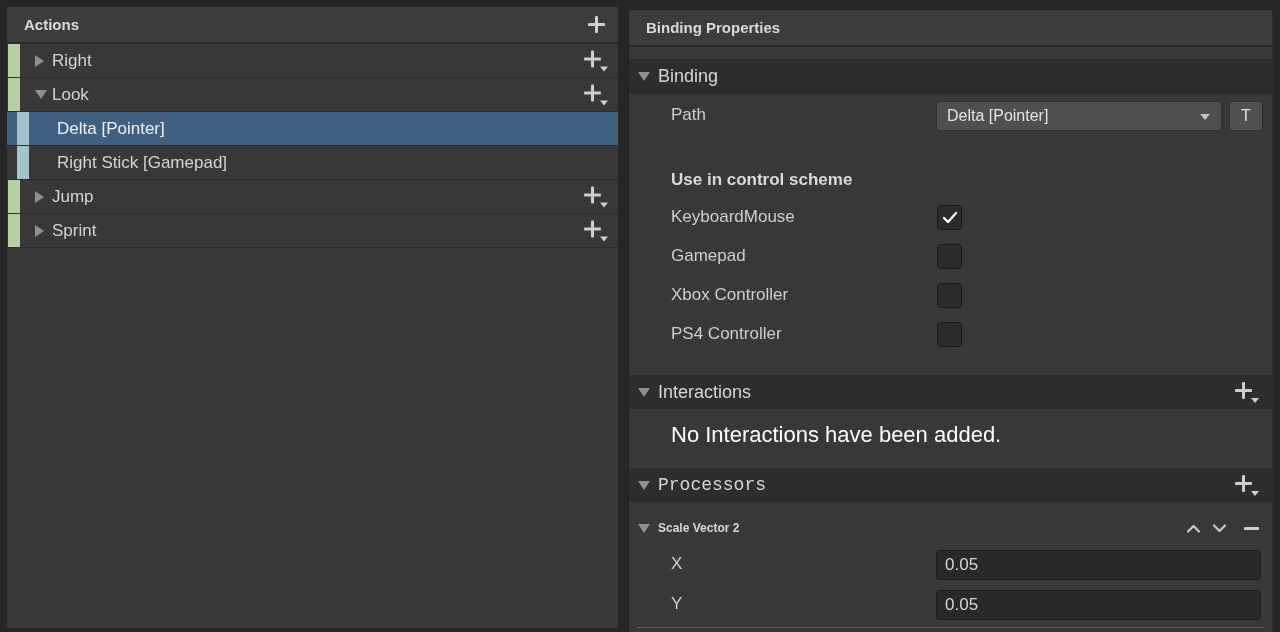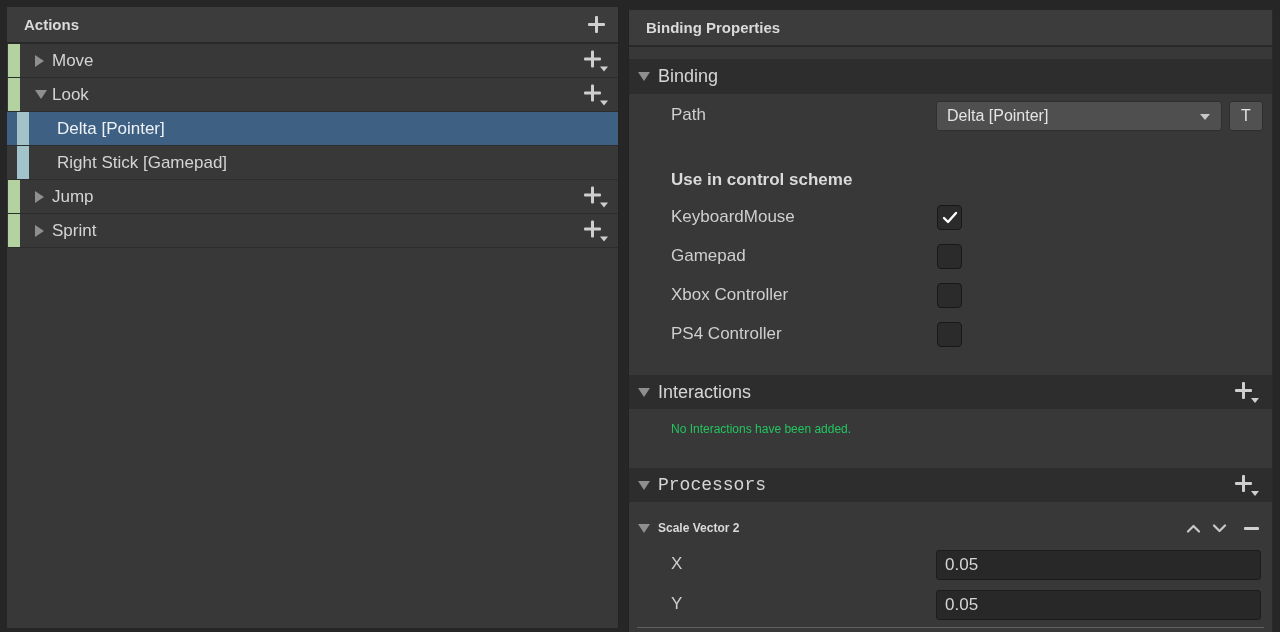--- a/index.html
+++ b/index.html
@@ -88,21 +88,21 @@
     font-size:16px; color:#e4e4e4; cursor:pointer;
   }
 
   #scheme-heading { position:absolute; top:160px; left:42px; font-size:17px; font-weight:bold; color:#dadada; }
   .cb-row { position:absolute; left:42px; right:11px; height:28px; display:flex; align-items:center; }
   .checkbox {
     position:absolute; left:266px; width:25px; height:25px;
     background:#2b2b2b; border:1px solid #181818; border-radius:4px;
     display:flex; align-items:center; justify-content:center; cursor:pointer;
   }
-  #muted-msg { position:absolute; top:412px; left:42px; font-size:12px; color:#22c55e;text-align:right; }
+  #muted-msg { position:absolute; top:412px; left:42px; font-size:22px; color:#ffffff;text-align:right; }
 
   #scale-header { position:absolute; top:500px; left:0; right:0; height:36px; display:flex; align-items:center; padding:0 13px 0 9px; }
   #scale-header .title { font-size:12px; font-weight:bold; color:#d9d9d9; margin-left:8px; }
   .scale-icons { margin-left:auto; display:flex; align-items:center; gap:11px; }
   .minus-icon { width:15px; height:3px; background:#d0d0d0; border-radius:1px; display:inline-block; margin-left:6px; }
 
   .num-row { position:absolute; left:0; right:0; height:30px; }
   .num-row .field-label { position:absolute; left:42px; top:4px; }
   #x-row { top:540px; } #y-row { top:580px; }
   .num-field {
@@ -119,21 +119,21 @@
 <div class="panel" id="left-panel">
   <div class="panel-header">
     <span>Actions</span>
     <span class="spacer"></span>
     <span class="plus"></span>
   </div>
 
   <div class="tree-row">
     <span class="color-bar bar-action"></span>
     <span class="fold tri-right"></span>
-    <span class="tree-label action-label">Move</span>
+    <span class="tree-label action-label">Right</span>
     <span class="row-plus plus-caret">
         <span class="plus"></span>
         <span class="caret-sm"></span>
       </span>
   </div>
 
   <div class="tree-row">
     <span class="color-bar bar-action"></span>
     <span class="fold tri-down"></span>
     <span class="tree-label action-label">Look</span>

